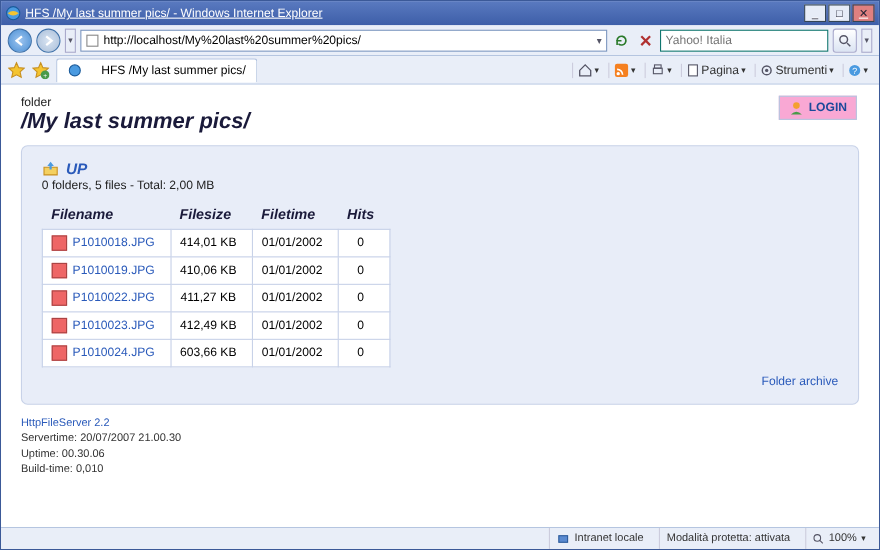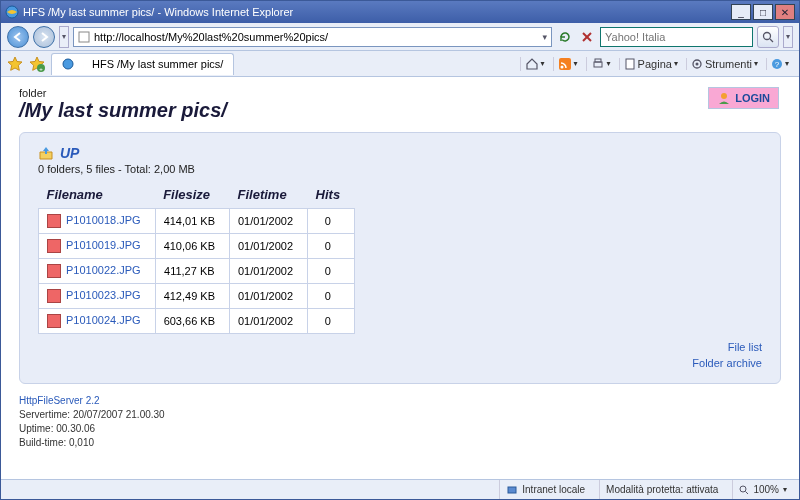--- a/index.html
+++ b/index.html
@@ -1,18 +1,18 @@
 <!DOCTYPE html>
 <html><head>
 <meta charset="utf-8">
 <style>
 * { margin: 0; padding: 0; box-sizing: border-box; font-family: Tahoma, Arial, sans-serif; }
 body { width: 800px; height: 500px; background: #000; overflow: hidden; display: flex; align-items: center; justify-content: center; }
 .window { width: 800px; height: 500px; background: #fff; border: 1px solid #3b5998; display: flex; flex-direction: column; }
-.titlebar { height: 22px; background: linear-gradient(#5a7ac0,#3d5ea8); color: #fff; display: flex; align-items: center; font-size: 11px; padding: 0 4px; gap: 4px; }
+.titlebar { height: 22px; background: linear-gradient(#5a7ac0,#3d5ea8); color: #fff; display: flex; align-items: center; font-size: 11px; padding: 0 4px; gap: 4px; text-decoration: underline; }
 .titlebar .ie-icon { width: 14px; height: 14px; }
 .titlebar-text { flex: 1; }
 .winbtns { display: flex; gap: 2px; }
 .winbtn { width: 20px; height: 16px; background: #e6ecf7; border: 1px solid #345; font-size: 10px; display: flex; align-items: center; justify-content: center; cursor: pointer; color: #223; }
 .winbtn.close { background: #e08080; }
 .nav-row { height: 28px; background: #e9eef8; border-bottom: 1px solid #b5c5e0; display: flex; align-items: center; gap: 4px; padding: 0 6px; }
 .circle-btn { width: 22px; height: 22px; border-radius: 50%; background: radial-gradient(#9ec5f0,#4a8fd4); border: 1px solid #3d70a8; display:flex;align-items:center;justify-content:center; cursor: pointer; }
 .circle-btn.fwd { background: radial-gradient(#d8e4f2,#a8bdd8); }
 .drop-tiny { width: 10px; height: 22px; border: 1px solid #aac; background:#e9eef8; cursor:pointer; font-size:8px; display:flex;align-items:center;justify-content:center;color:#556;}
 .url-bar { flex: 1; height: 20px; border: 1px solid #7a95bf; background: #fff; display: flex; align-items: center; padding: 0 4px; font-size: 11px; gap: 4px; }
@@ -244,21 +244,20 @@
             <tr>
               <td class="fname">P1010024.JPG</td>
               <td class="num">603,66 KB</td>
               <td>01/01/2002</td>
               <td class="num">0</td>
             </tr>
           </tbody>
       </table>
 
       <div class="bottom-links">
-        <span>File list</span>
         <span>Folder archive</span>
       </div>
     </div>
 
     <div class="footer-info">
       <div class="link">HttpFileServer 2.2</div>
       <div>Servertime: 20/07/2007 21.00.30</div>
       <div>Uptime: 00.30.06</div>
       <div>Build-time: 0,010</div>
     </div>

